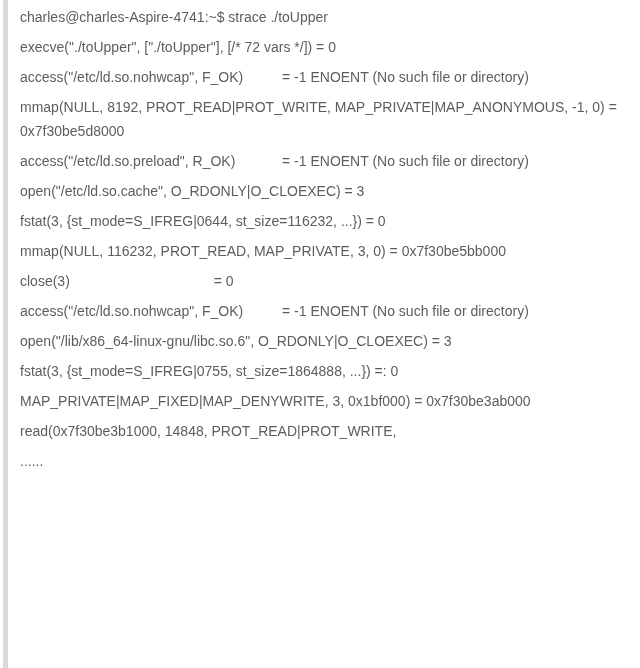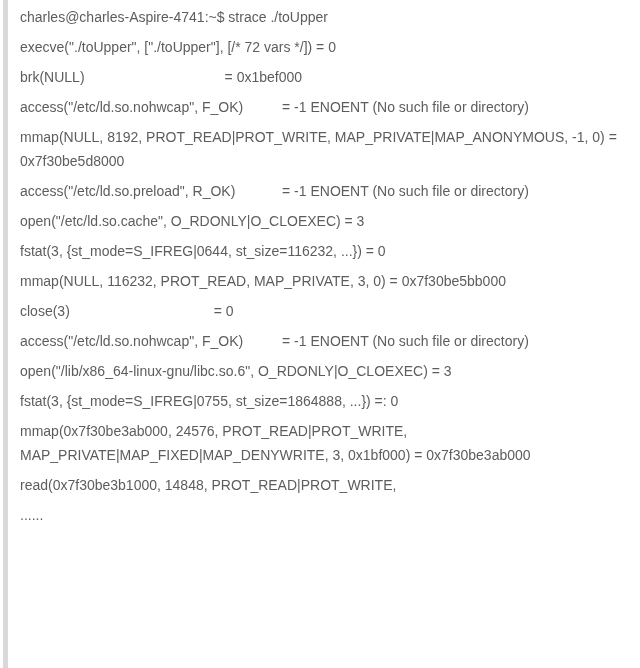--- a/index.html
+++ b/index.html
@@ -42,23 +42,20 @@
 
 <div class="page">
   <main class="terminal">
       <div class="entry">
         <div class="line">charles@charles-Aspire-4741:~$ strace ./toUpper</div>
       </div>
       <div class="entry">
         <div class="line">execve("./toUpper", ["./toUpper"], [/* 72 vars */]) = 0</div>
       </div>
       <div class="entry">
-        <div class="line">brk(NULL)                                    = 0x1bef000</div>
-      </div>
-      <div class="entry">
         <div class="line">access("/etc/ld.so.nohwcap", F_OK)          = -1 ENOENT (No such file or directory)</div>
       </div>
       <div class="entry">
         <div class="line">mmap(NULL, 8192, PROT_READ|PROT_WRITE, MAP_PRIVATE|MAP_ANONYMOUS, -1, 0) =</div>
         <div class="line">0x7f30be5d8000</div>
       </div>
       <div class="entry">
         <div class="line">access("/etc/ld.so.preload", R_OK)            = -1 ENOENT (No such file or directory)</div>
       </div>
       <div class="entry">
@@ -76,21 +73,20 @@
       <div class="entry">
         <div class="line">access("/etc/ld.so.nohwcap", F_OK)          = -1 ENOENT (No such file or directory)</div>
       </div>
       <div class="entry">
         <div class="line">open("/lib/x86_64-linux-gnu/libc.so.6", O_RDONLY|O_CLOEXEC) = 3</div>
       </div>
       <div class="entry">
         <div class="line">fstat(3, {st_mode=S_IFREG|0755, st_size=1864888, ...}) =: 0</div>
       </div>
       <div class="entry">
-        <div class="line">mmap(0x7f30be3ab000, 24576, PROT_READ|PROT_WRITE,</div>
         <div class="line">MAP_PRIVATE|MAP_FIXED|MAP_DENYWRITE, 3, 0x1bf000) = 0x7f30be3ab000</div>
       </div>
       <div class="entry">
         <div class="line">read(0x7f30be3b1000, 14848, PROT_READ|PROT_WRITE,</div>
       </div>
       <div class="entry">
         <div class="line">......</div>
       </div>
     </main>
 </div>

